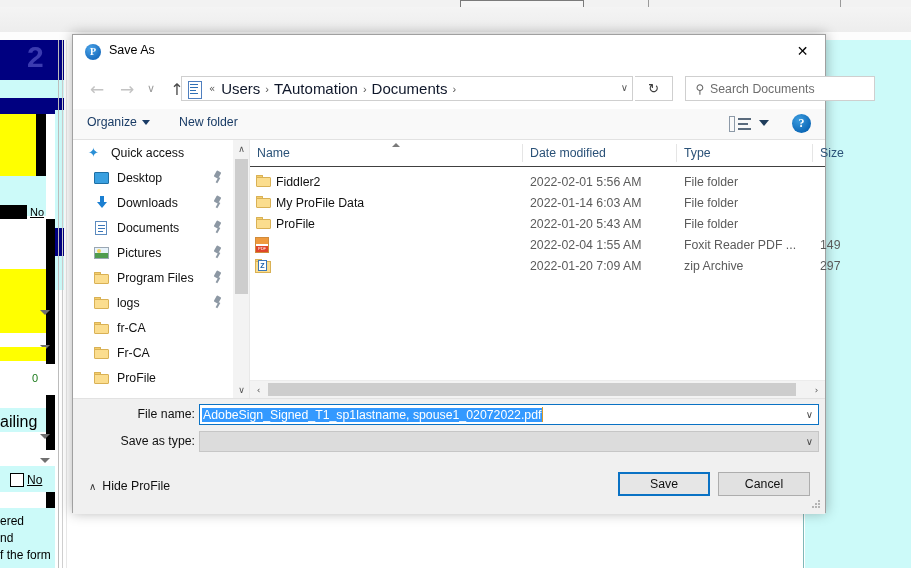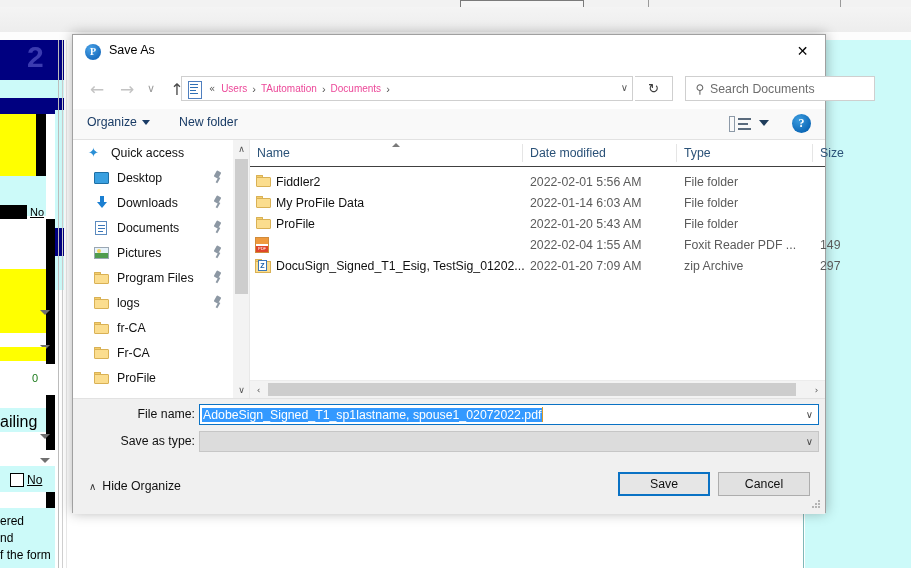--- a/index.html
+++ b/index.html
@@ -62,21 +62,21 @@
   .nav-recent{left:70px;color:#9b9b9b;font-size:11px;top:11px;width:16px;height:16px;}
   .nav-up{left:92px;color:#4a4a4a;font-size:16px;}
   .addressbar{
     position:absolute;left:108px;top:7px;width:452px;height:25px;
     border:1px solid #cfcfcf;background:#fff;box-sizing:border-box;
     display:flex;align-items:center;
   }
   .addr-icon{width:16px;height:16px;margin-left:4px;margin-right:3px;position:relative;flex:none;}
   .addr-icon .page{position:absolute;left:2px;top:0;width:12px;height:16px;background:#fff;border:1px solid #4f7fbf;}
   .addr-icon .bar{position:absolute;background:#2f6fb5;}
-  .crumb{font-size:10px;color:#ec4899;padding:0 2px;white-space:nowrap;}
+  .crumb{font-size:15px;color:#0f172a;padding:0 2px;white-space:nowrap;}
   .crumb-sep{font-size:10px;color:#555;padding:0 4px;font-family:"DejaVu Sans",sans-serif;}
   .crumb-chev{font-size:11px;color:#555;padding:0 3px;}
   .addr-drop{position:absolute;right:4px;top:5px;font-size:10px;color:#5a5a5a;font-family:"DejaVu Sans",sans-serif;}
   .refresh-btn{position:absolute;left:562px;top:7px;width:38px;height:25px;border:1px solid #cfcfcf;border-left:none;
     background:#fff;box-sizing:border-box;display:flex;align-items:center;justify-content:center;
     font-size:13px;color:#3d3d3d;font-family:"DejaVu Sans",sans-serif;}
   .searchbox{
     position:absolute;left:612px;top:7px;width:190px;height:25px;
     border:1px solid #cfcfcf;background:#fff;box-sizing:border-box;display:flex;align-items:center;
   }
@@ -460,21 +460,20 @@
         <span class="fl-size">149</span>
       </div>
       <div class="fl-row">
         <span class="fl-icon">
           <span class="ico-zip">
               <i class="ztab"></i>
               <i class="zbdy"></i>
               <span class="zbadge">Z</span>
             </span>
         </span>
-        <span class="fl-name">DocuSign_Signed_T1_Esig, TestSig_01202...</span>
         <span class="fl-date">2022-01-20 7:09 AM</span>
         <span class="fl-type">zip Archive</span>
         <span class="fl-size">297</span>
       </div>
     </div>
 
     <div class="hscroll">
       <div class="hs-arrow" style="left:0;">‹</div>
       <div class="hs-thumb" style="left:18px;width:528px;"></div>
       <div class="hs-arrow" style="right:0;">›</div>
@@ -492,21 +491,21 @@
 </div>
 
 <div class="flabel" style="left:110px;top:434px;width:85px;">Save as type:</div>
 <div class="field-box st-input" style="left:199px;top:431px;width:620px;">
   <span style="font-size:12.3px;color:#555;margin-left:4px;"></span>
   <span class="fld-chev">∨</span>
 </div>
 
 <div class="hidefolders">
   <span class="hf-chev">∧</span>
-  <span class="hf-text">Hide Organize</span>
+  <span class="hf-text">Hide ProFile</span>
 </div>
 
 <div class="btn btn-save">Save</div>
 <div class="btn btn-cancel">Cancel</div>
 
 <div class="grip" style="left:812px;top:500px;">
   <i style="left:6px;top:0;"></i>
     <i style="left:3px;top:3px;"></i>
     <i style="left:6px;top:3px;"></i>
   <i style="left:0;top:6px;"></i>

